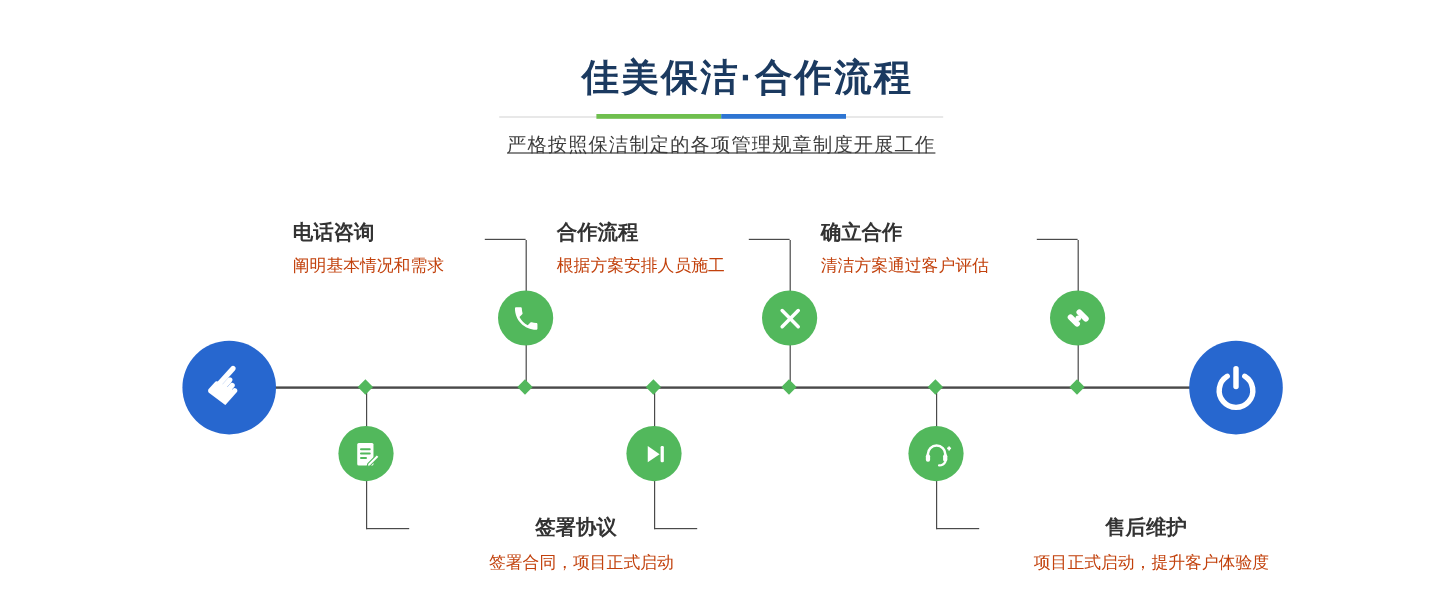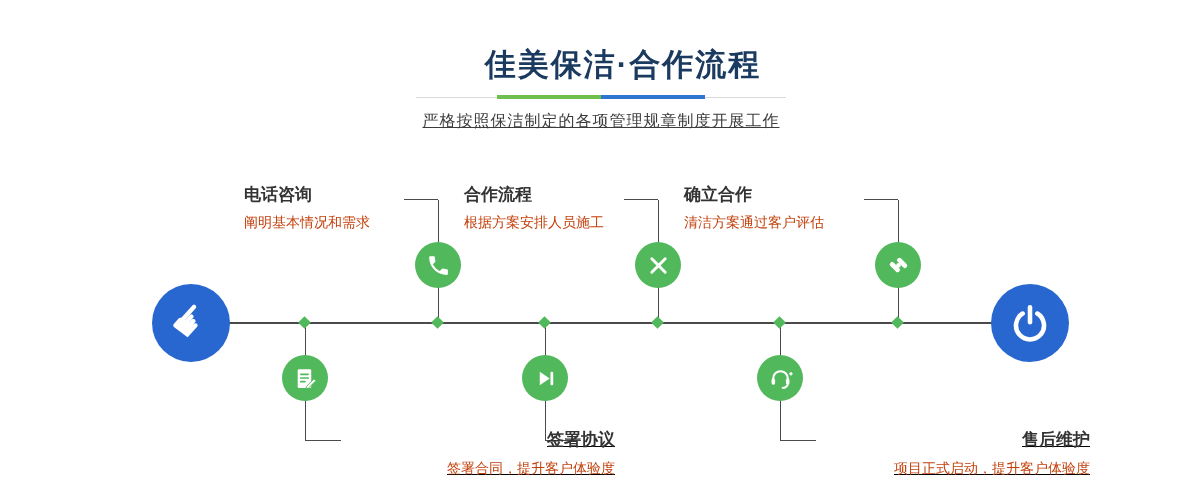--- a/index.html
+++ b/index.html
@@ -36,21 +36,21 @@
   .bigcircle.right { left:991px; }
   .hand-glyph { font-size:42px; line-height:1; transform:rotate(-48deg) translate(1px,-2px); color:#fff; }
   .bigcircle svg { width:42px; height:42px; display:block; }
 
   
   .step-txt { position:absolute; z-index:2; }
   .step-title { font-size:17px; font-weight:bold; color:#333; line-height:20px; }
   .step-desc  { font-size:14px; color:#c2410c; line-height:18px; }
   .top-txt { top:186px; width:160px; text-align:left;font-family:Liberation Mono, monospace; }
   .top-txt .step-title { margin-bottom:8px; }
-  .bot-txt { top:430px; width:270px; text-align:right;text-decoration:underline; }
+  .bot-txt { top:430px; width:270px; text-align:center; }
   .bot-txt .step-title { margin-bottom:9px; }
   .bot-txt .step-desc { padding-left:9px; }
 </style>
 </head>
 <body>
 
 <div class="stage">
 
   <h1 class="title">佳美保洁·合作流程</h1>
   <div class="divider">
@@ -147,20 +147,20 @@
     <div class="step-title">合作流程</div>
     <div class="step-desc">根据方案安排人员施工</div>
   </div>
   <div class="step-txt top-txt" style="left:684px">
     <div class="step-title">确立合作</div>
     <div class="step-desc">清洁方案通过客户评估</div>
   </div>
 
   <div class="step-txt bot-txt" style="left:345px">
     <div class="step-title">签署协议</div>
-    <div class="step-desc">签署合同，提升客户体验度</div>
+    <div class="step-desc">签署合同，项目正式启动</div>
   </div>
   <div class="step-txt bot-txt" style="left:820px">
     <div class="step-title">售后维护</div>
     <div class="step-desc">项目正式启动，提升客户体验度</div>
   </div>
 
 </div>
 
 </body></html>

